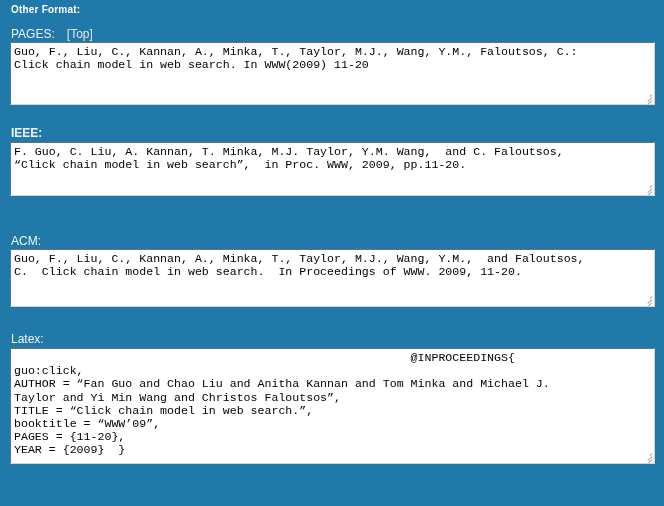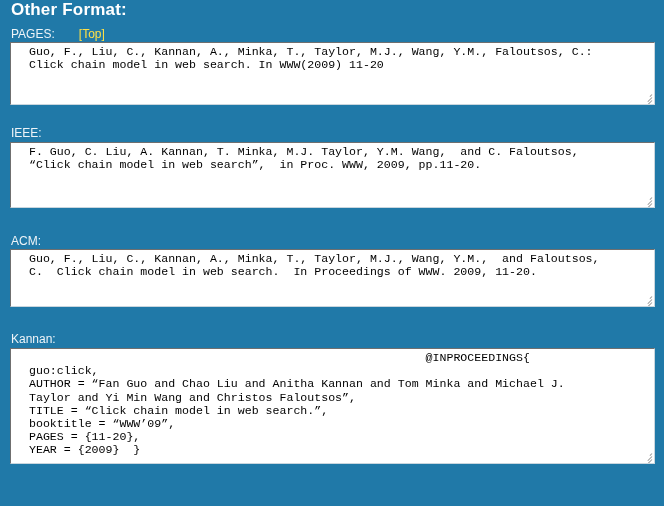--- a/index.html
+++ b/index.html
@@ -17,53 +17,52 @@
     position: relative;
     width: 664px;
     height: 506px;
     box-sizing: border-box;
     padding: 0;
   }
   .heading {
     position: absolute;
     left: 11px;
     top: 3px;
-    font-size: 17px;
+    font-size: 10px;
     font-weight: bold;
     color: #ffffff;
     letter-spacing: 0.2px;
     line-height: 14px;
     white-space: nowrap;
   }
   .section-label {
     position: absolute;
     left: 11px;
     font-size: 12px;
     font-weight: normal;
     color: #eef4f8;
     line-height: 14px;
     white-space: nowrap;
   }
   .section-label .top-link {
-    color: #fde047;
-    margin-left: 24px;
+    color: #e5e5e5;
+    margin-left: 12px;
     text-decoration: none;
   }
   .ta-wrap {
     position: absolute;
     left: 10px;
     width: 645px;
     box-sizing: border-box;
     background: #ffffff;
     border-top: 1px solid #6f6f6f;
     border-left: 1px solid #6f6f6f;
     border-right: 1px solid #c9d6de;
     border-bottom: 1px solid #c9d6de;
     overflow: hidden;
-    padding-left: 15px;
   }
   .ta-text {
     display: block;
     margin: 0;
     padding: 2px 3px 0 3px;
     font-family: "Liberation Mono", "DejaVu Sans Mono", monospace;
     font-size: 11.6px;
     line-height: 13.2px;
     color: #000000;
     white-space: pre;
@@ -94,22 +93,22 @@
     transform-origin: right center;
     transform: rotate(-45deg);
   }
   .grip i:nth-child(1) { bottom: 2px; width: 9px; }
   .grip i:nth-child(2) { bottom: 5px; width: 6px; }
   .grip i:nth-child(3) { bottom: 8px; width: 3px; }
 
   
   #lnx-label  { top: 27px; }
   #lnx-area   { top: 42px;  height: 63px; }
-  #ieee-label { top: 126px; }
-  #ieee-area  { top: 142px; height: 66px; }
+  #ieee-label { top: 126px; font-weight: bold; }
+  #ieee-area  { top: 142px; height: 54px; }
   #acm-label  { top: 234px; text-align: center; }
   #acm-area   { top: 249px; height: 58px; }
   #latex-label{ top: 332px; }
   #latex-area { top: 348px; height: 116px; }
 </style>
 </head>
 <body style="background: rgb(32, 121, 168);">
 
 <div class="page">
 
@@ -148,21 +147,21 @@
     <textarea class="ta-text" spellcheck="false" style="">Guo, F., Liu, C., Kannan, A., Minka, T., Taylor, M.J., Wang, Y.M.,  and Faloutsos,
 C.  Click chain model in web search.  In Proceedings of WWW. 2009, 11-20.</textarea>
     <span class="grip">
         <i></i>
         <i></i>
         <i></i>
       </span>
   </div>
 
   <div class="section-label" id="latex-label">
-    <span>Kannan:</span>
+    <span>Latex:</span>
   </div>
   <div class="ta-wrap" id="latex-area">
     <textarea class="ta-text" spellcheck="false" style="">                                                         @INPROCEEDINGS{
 guo:click,
 AUTHOR = “Fan Guo and Chao Liu and Anitha Kannan and Tom Minka and Michael J.
 Taylor and Yi Min Wang and Christos Faloutsos”,
 TITLE = “Click chain model in web search.”,
 booktitle = “WWW’09”,
 PAGES = {11-20},
 YEAR = {2009}  }</textarea>

